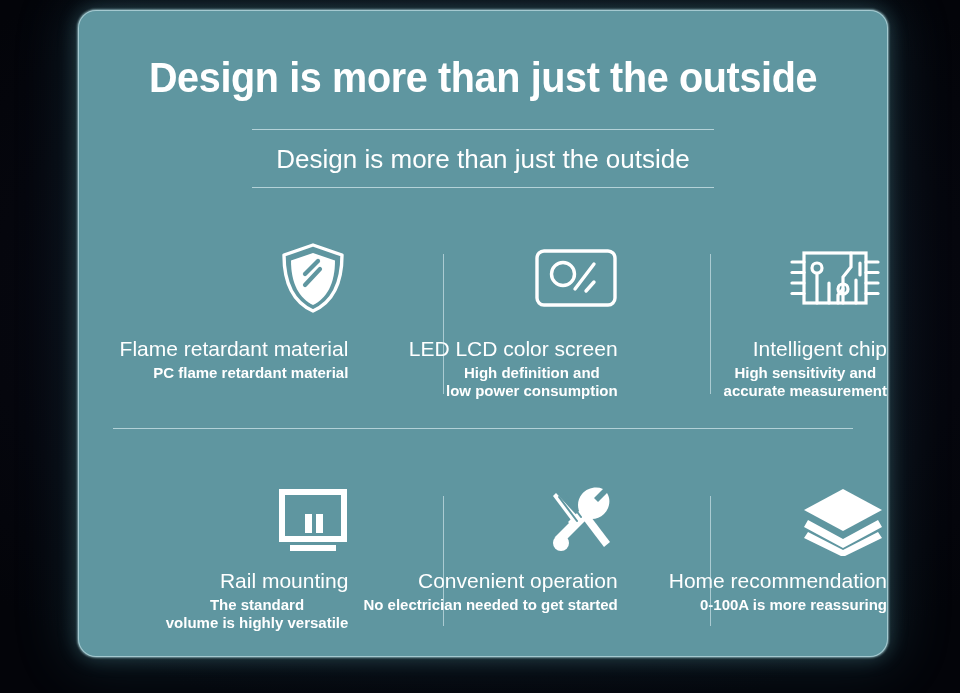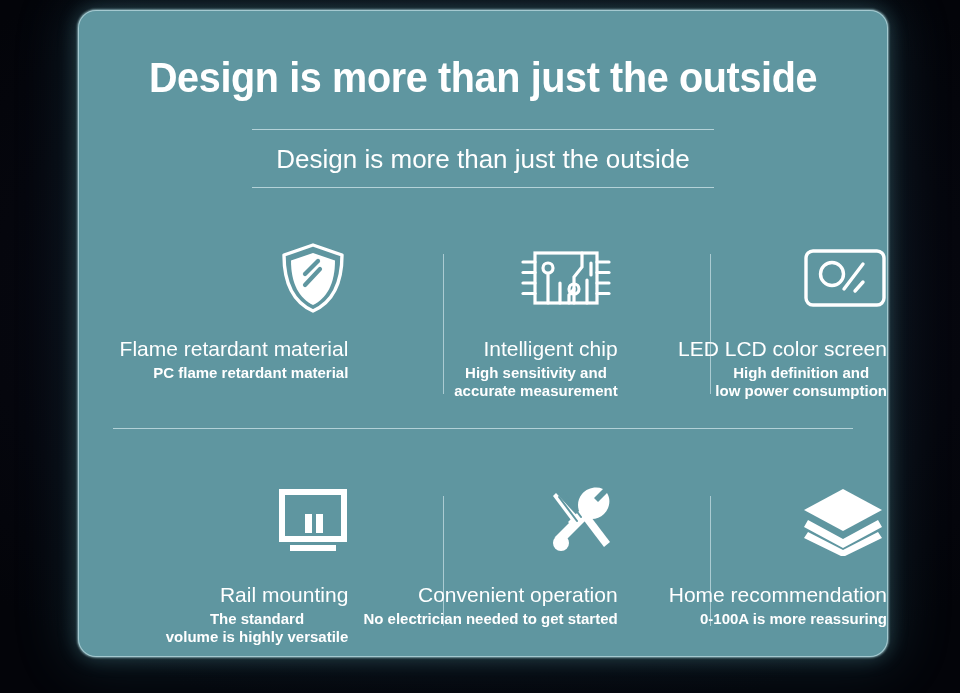--- a/index.html
+++ b/index.html
@@ -89,21 +89,21 @@
   #row-bottom .icon-box { height:80px; }
 
   .f-title {
     color:#ffffff;
     font-size:21px;
     font-weight:400;
     white-space:nowrap;
     line-height:1.15;
   }
   #row-top .f-title { margin-top:20px; }
-  #row-bottom .f-title { margin-top:22px; }
+  #row-bottom .f-title { margin-top:8px; }
 
   .f-desc {
     color:#ffffff;
     font-size:15px;
     font-weight:700;
     line-height:1.22;
     text-align:center;
     margin-top:3px;
     white-space:pre-line;
   }
@@ -149,20 +149,34 @@
         <div class="icon-box">
           <svg width="70" height="74" viewBox="0 0 70 74">
             <path d="M35 4 L64 14 C64 44 53 62 35 70 C17 62 6 44 6 14 Z" fill="none" stroke="#ffffff" stroke-width="3.4" stroke-linejoin="round"></path>
             <path d="M35 12 L57 19.5 C57 43 48.5 57.5 35 64 C21.5 57.5 13 43 13 19.5 Z" fill="#ffffff"></path>
             <path d="M27 33 L40 20" stroke="#5f96a0" stroke-width="4.2" stroke-linecap="round"></path>
             <path d="M27 44 L42 28" stroke="#5f96a0" stroke-width="4.2" stroke-linecap="round"></path>
           </svg>
         </div>
         <div class="f-title">Flame retardant material</div>
         <div class="f-desc">PC flame retardant material</div>
+      </div>
+
+      <div class="cell">
+        <div class="icon-box">
+          <svg width="84" height="60" viewBox="0 0 84 60">
+            <rect x="3" y="3" width="78" height="54" rx="7" ry="7" fill="none" stroke="#ffffff" stroke-width="3.4"></rect>
+            <circle cx="29" cy="26" r="11.5" fill="none" stroke="#ffffff" stroke-width="3.4"></circle>
+            <path d="M41 41 L60 16" stroke="#ffffff" stroke-width="3.4" stroke-linecap="round"></path>
+            <path d="M52 43 L60 34" stroke="#ffffff" stroke-width="3.4" stroke-linecap="round"></path>
+          </svg>
+        </div>
+        <div class="f-title">LED LCD color screen</div>
+        <div class="f-desc">High definition and
+low power consumption</div>
       </div>
 
       <div class="cell">
         <div class="icon-box">
           <svg width="104" height="62" viewBox="0 0 104 62">
             <g stroke="#ffffff" stroke-width="3.2" fill="none" stroke-linecap="round">
               <rect x="21" y="6" width="62" height="50"></rect>
               <line x1="9" y1="15" x2="21" y2="15"></line>
               <line x1="9" y1="25.5" x2="21" y2="25.5"></line>
               <line x1="9" y1="36" x2="21" y2="36"></line>
@@ -180,34 +194,20 @@
               <path d="M73 56 L73 33"></path>
               <path d="M77 28 L77 16"></path>
             </g>
           </svg>
         </div>
         <div class="f-title">Intelligent chip</div>
         <div class="f-desc">High sensitivity and
 accurate measurement</div>
       </div>
 
-      <div class="cell">
-        <div class="icon-box">
-          <svg width="84" height="60" viewBox="0 0 84 60">
-            <rect x="3" y="3" width="78" height="54" rx="7" ry="7" fill="none" stroke="#ffffff" stroke-width="3.4"></rect>
-            <circle cx="29" cy="26" r="11.5" fill="none" stroke="#ffffff" stroke-width="3.4"></circle>
-            <path d="M41 41 L60 16" stroke="#ffffff" stroke-width="3.4" stroke-linecap="round"></path>
-            <path d="M52 43 L60 34" stroke="#ffffff" stroke-width="3.4" stroke-linecap="round"></path>
-          </svg>
-        </div>
-        <div class="f-title">LED LCD color screen</div>
-        <div class="f-desc">High definition and
-low power consumption</div>
-      </div>
-
     </div>
 
     <div class="row" id="row-bottom">
 
       <div class="cell">
         <div class="icon-box">
           <svg width="70" height="66" viewBox="0 0 70 66">
             <rect x="4" y="4" width="62" height="47" fill="none" stroke="#ffffff" stroke-width="6"></rect>
             <rect x="27" y="26" width="7" height="19" fill="#ffffff"></rect>
             <rect x="38" y="26" width="7" height="19" fill="#ffffff"></rect>

